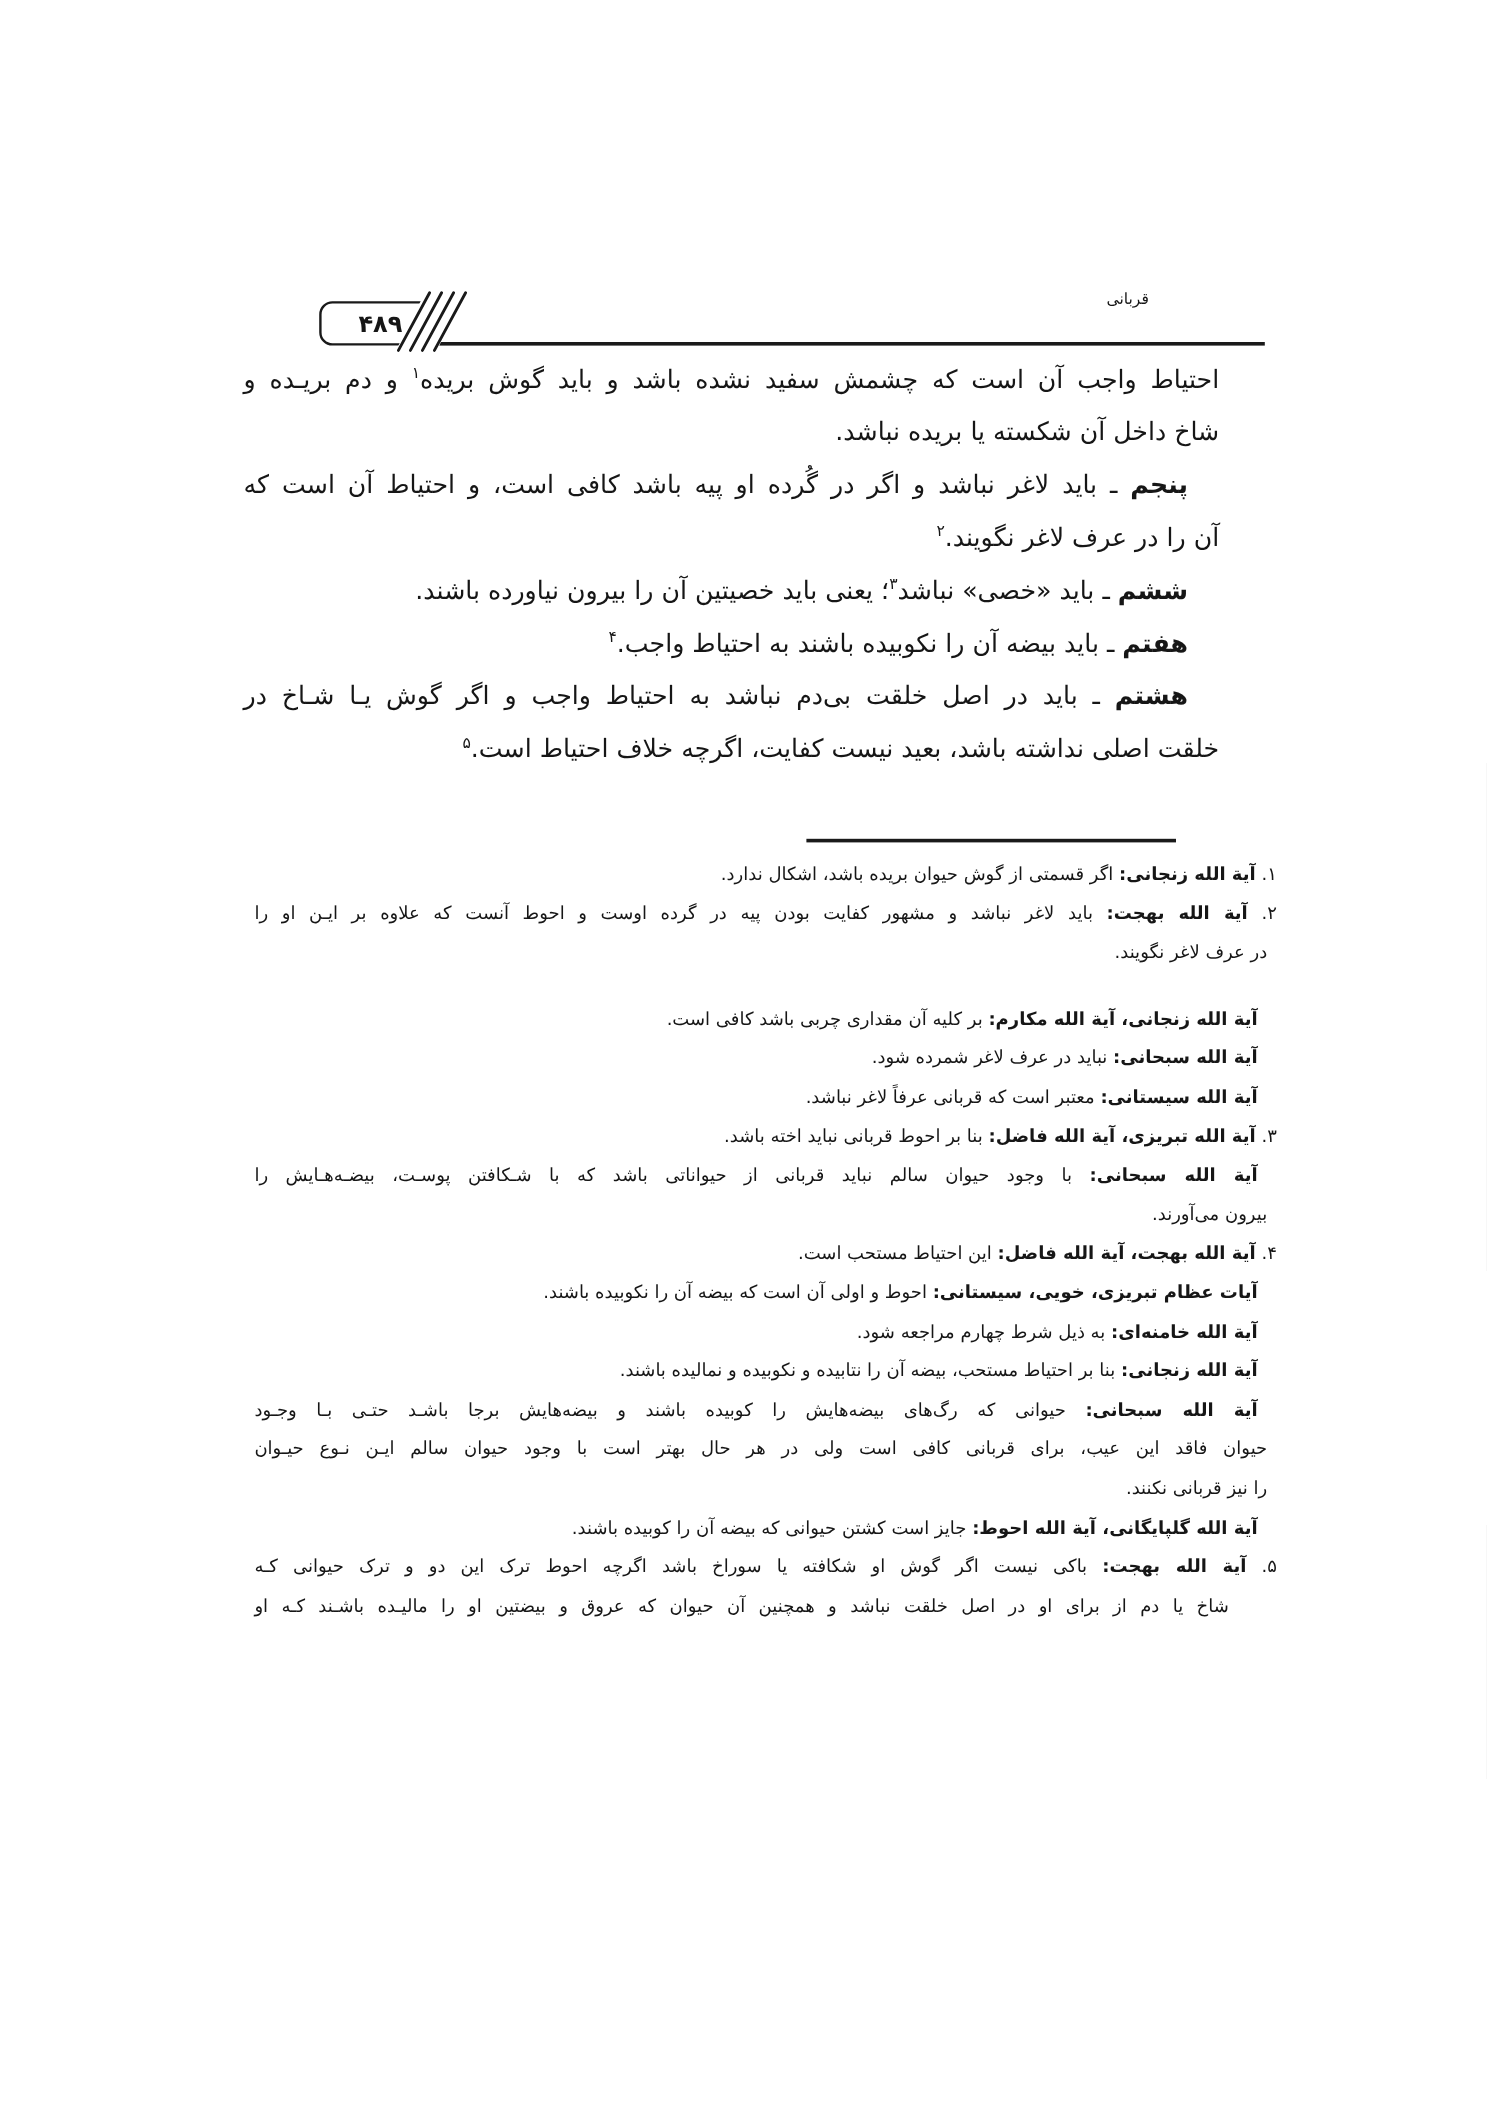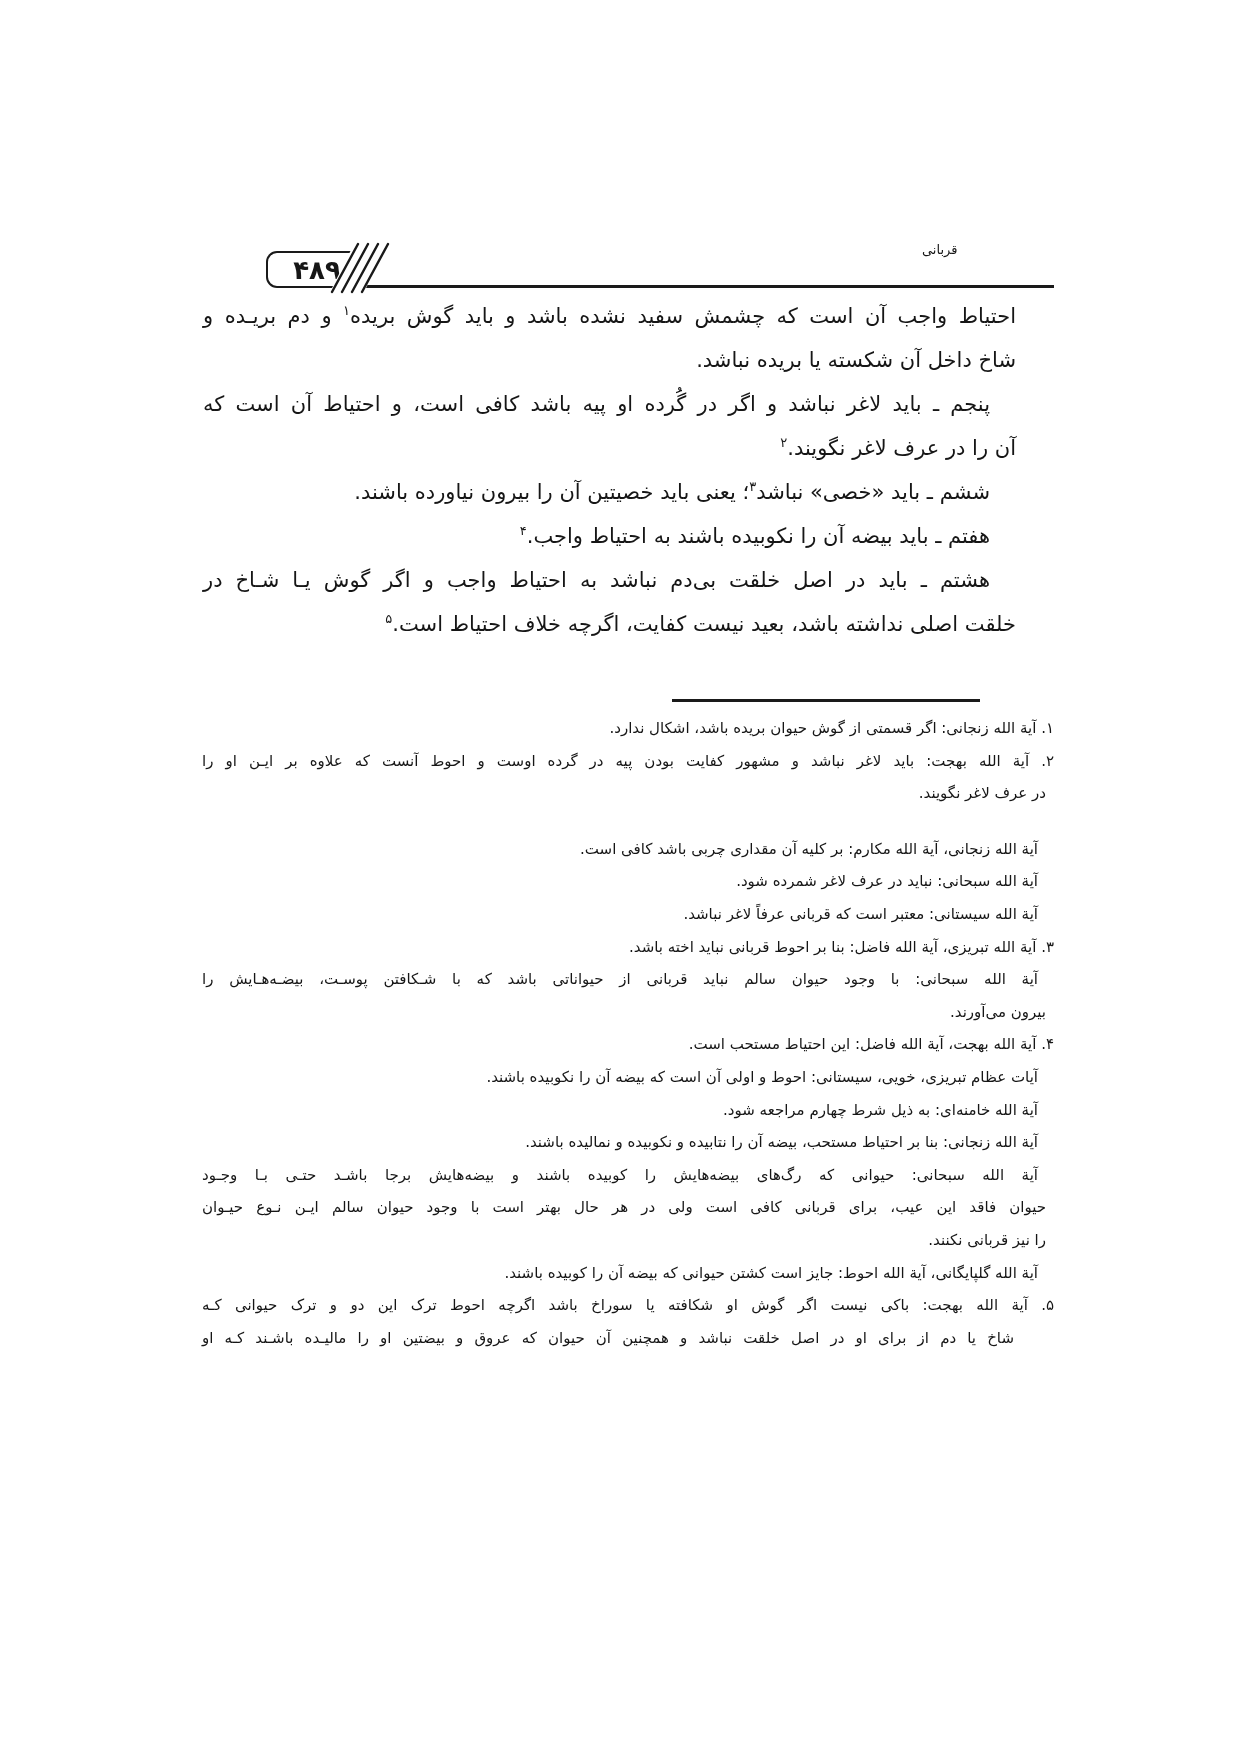--- a/index.html
+++ b/index.html
@@ -20,43 +20,43 @@
   }
   .header-rule{
     position:absolute;top:285px;left:366px;width:688px;height:3px;
     background:#1a1a1a;
   }
   .pagenum-box{
     position:absolute;top:251px;left:266px;width:102px;height:37px;
     border:2.5px solid #1a1a1a;
     border-radius:11px 6px 6px 11px;
     display:flex;align-items:center;justify-content:center;
-    font-weight:bold;font-size:26px;
+    font-weight:bold;font-size:20px;
     background:#fff;
     box-sizing:border-box;
   }
   .slashes{
     position:absolute;top:242px;left:325px;width:66px;height:52px;
   }
   
   .body-block{
     position:absolute;top:294px;left:186px;width:830px;
     font-size:21px;line-height:44px;
   }
   .fn-sep{
     position:absolute;top:699px;left:672px;width:308px;height:3px;
     background:#1a1a1a;
   }
   .fn-block{
-    position:absolute;top:712px;left:185px;width:869px;
+    position:absolute;top:712px;left:195px;width:869px;
     font-size:15px;line-height:32.6px;
   }
   .tline{text-align:right;}
   .tline.just{text-align:justify;text-align-last:justify;margin-left:17px;}
-  .b{font-weight:normal;}
+  .b{font-weight:bold;}
   sup.fnref{font-size:12px;line-height:0;}
   .body-block sup.fnref{font-size:13px;}
   .arrow{font-size:17px;letter-spacing:-2px;}
 </style>
 </head>
 <body>
 
 <div class="page">
 
   <div class="running-title">قربانی</div>

